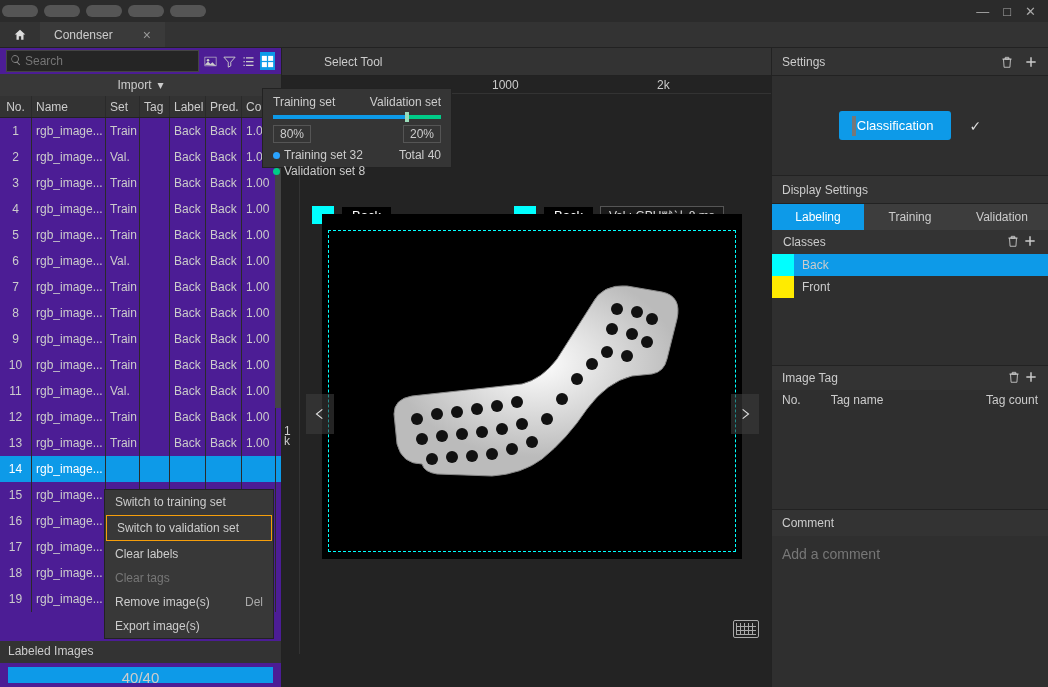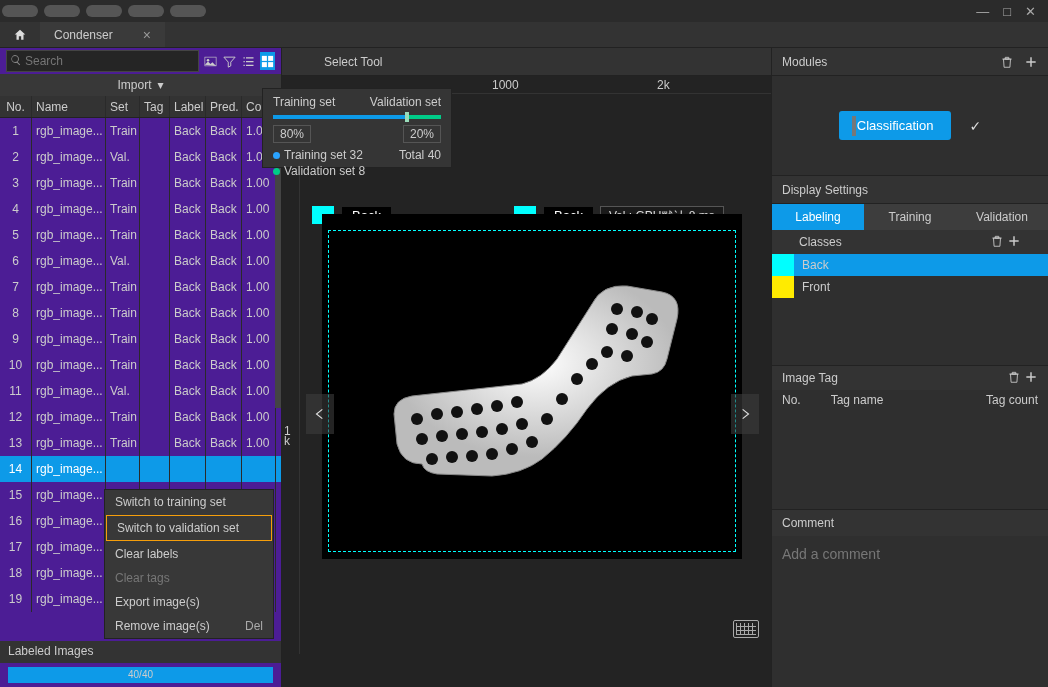--- a/index.html
+++ b/index.html
@@ -32,21 +32,21 @@
 .c-prd{width:36px}
 .c-cnf{width:34px}
 .tbody{flex:1;overflow:hidden;position:relative}
 .trow{height:26px;display:flex;font-size:12px}
 .trow.sel{background:#0d9ae8;color:#fff}
 .trow.sel div{color:#fff}
 .scrolltrack{position:absolute;right:0;top:0;width:6px;height:290px;background:#444}
 .lblimg{height:22px;background:#333;padding:3px 8px;font-size:12px}
 .progress{height:16px;background:#333;margin:4px 8px;position:relative}
 .progress .bar{height:100%;background:#0d9ae8}
-.progress .txt{position:absolute;left:50%;top:2px;transform:translateX(-50%);font-size:10px}
+.progress .txt{position:absolute;left:50%;top:2px;transform:translateX(-50%);font-size:15px}
 
 .ctxmenu{position:absolute;left:104px;top:489px;width:170px;background:#383838;border:1px solid #222;z-index:50}
 .ctxmenu div{padding:5px 10px;font-size:12px;cursor:pointer}
 .ctxmenu .hl{border:1px solid #f59e0b;margin:1px}
 .ctxmenu .disabled{color:#777}
 .ctxmenu .short{float:right;color:#aaa}
 
 .trainpop{position:absolute;left:262px;top:88px;width:190px;height:80px;background:#353535;border:1px solid #222;z-index:40;padding:6px 10px;font-size:11px}
 .trainpop .row1{display:flex;justify-content:space-between;color:#bbb;font-size:11px}
 .trainpop .slider{height:4px;background:#0d9ae8;margin:6px 0;position:relative}
@@ -83,21 +83,21 @@
 .ricons svg{width:14px;height:14px;fill:#ccc;cursor:pointer}
 .modarea{height:100px;display:flex;align-items:center;justify-content:center;gap:18px;border-bottom:1px solid #222;position:relative}
 .modbtn{background:#0d9ae8;color:#fff;padding:7px 18px;border-radius:3px;font-size:13px}
 .modhandle{width:4px;height:20px;background:#777;position:absolute}
 .checkmark{color:#ddd;font-size:14px}
 .dset{height:28px;background:#333;display:flex;align-items:center;padding:0 10px;border-bottom:1px solid #222}
 .camrow{height:30px;display:flex;align-items:center;padding:0 14px;gap:10px;color:#888;border-bottom:1px solid #222}
 .tabs3{height:26px;display:flex}
 .tabs3 div{flex:1;display:flex;align-items:center;justify-content:center;background:#3d3d3d;font-size:12px;cursor:pointer}
 .tabs3 .act{background:#0d9ae8;color:#fff}
-.clshdr{height:24px;background:#333;display:flex;align-items:center;padding:0 27px}
+.clshdr{height:24px;background:#333;display:flex;align-items:center;padding:0 11px}
 .clsrow{height:22px;display:flex;align-items:center;padding:0 0px;gap:8px}
 .clsrow .csw{width:22px;height:22px}
 .clsrow.sel{background:#0d9ae8}
 .clsarea{height:112px;border-bottom:1px solid #222}
 .taghdr{height:24px;background:#333;display:flex;align-items:center;padding:0 10px}
 .tagcols{height:20px;display:flex;padding:0 10px;gap:30px;color:#bbb;font-size:11px;align-items:center}
 .tagarea{height:100px;border-bottom:1px solid #222}
 .cmthdr{height:26px;background:#333;display:flex;align-items:center;padding:0 10px}
 .cmtbox{flex:1;padding:10px;color:#777;font-size:14px}
 </style>
@@ -355,22 +355,22 @@
     <div class="bar" style="width:100%"></div>
     <div class="txt">40/40</div>
   </div>
 </div>
 
 <div class="ctxmenu">
   <div>Switch to training set</div>
   <div class="hl">Switch to validation set</div>
   <div>Clear labels</div>
   <div class="disabled">Clear tags</div>
+  <div><span>Remove image(s)</span><span class="short">Del</span></div>
   <div>Export image(s)</div>
-  <div><span>Remove image(s)</span><span class="short">Del</span></div>
 </div>
 
 <div class="trainpop">
   <div class="row1">
       <span>Training set</span>
       <span>Validation set</span>
     </div>
   <div class="slider">
       <div class="green"></div>
       <div class="thumb"></div>
@@ -459,21 +459,21 @@
         <svg viewBox="0 0 24 24">
           <path d="M8 4l10 8-10 8"></path>
         </svg>
       </div>
     <div class="kbicon"></div>
   </div>
 </div>
 
 <div class="right">
   <div class="rhd">
-    <span>Modules</span>
+    <span>Settings</span>
     <div class="ricons">
       <svg viewBox="0 0 24 24">
           <path d="M6 7h12l-1 14H7zM9 4h6v3H9zM4 7h16" fill="none" stroke="#ccc" stroke-width="1.5"></path>
         </svg>
       <svg viewBox="0 0 24 24">
           <path d="M12 4v16M4 12h16" stroke="#ccc" stroke-width="2.5"></path>
         </svg>
     </div>
   </div>
   <div class="modarea">

